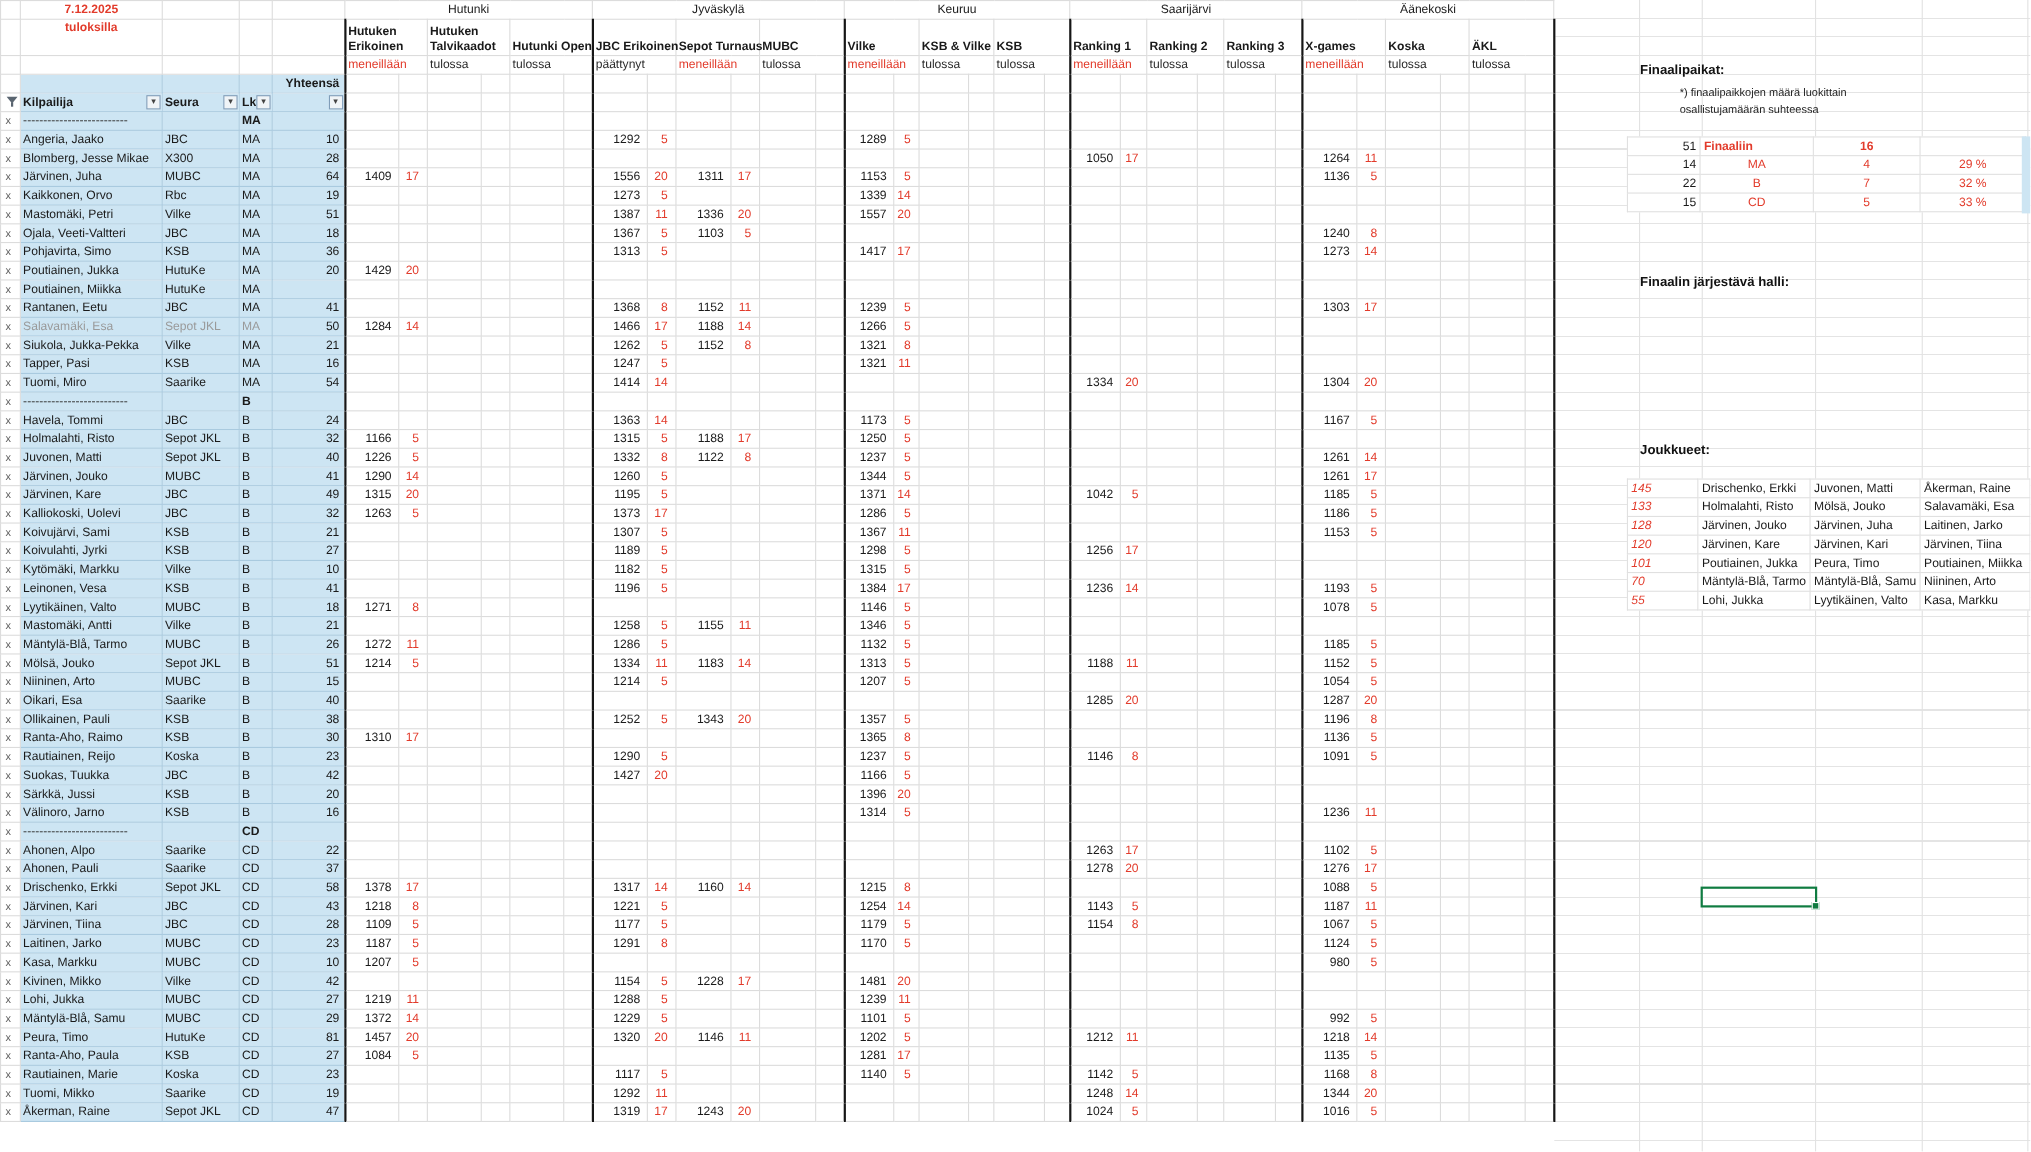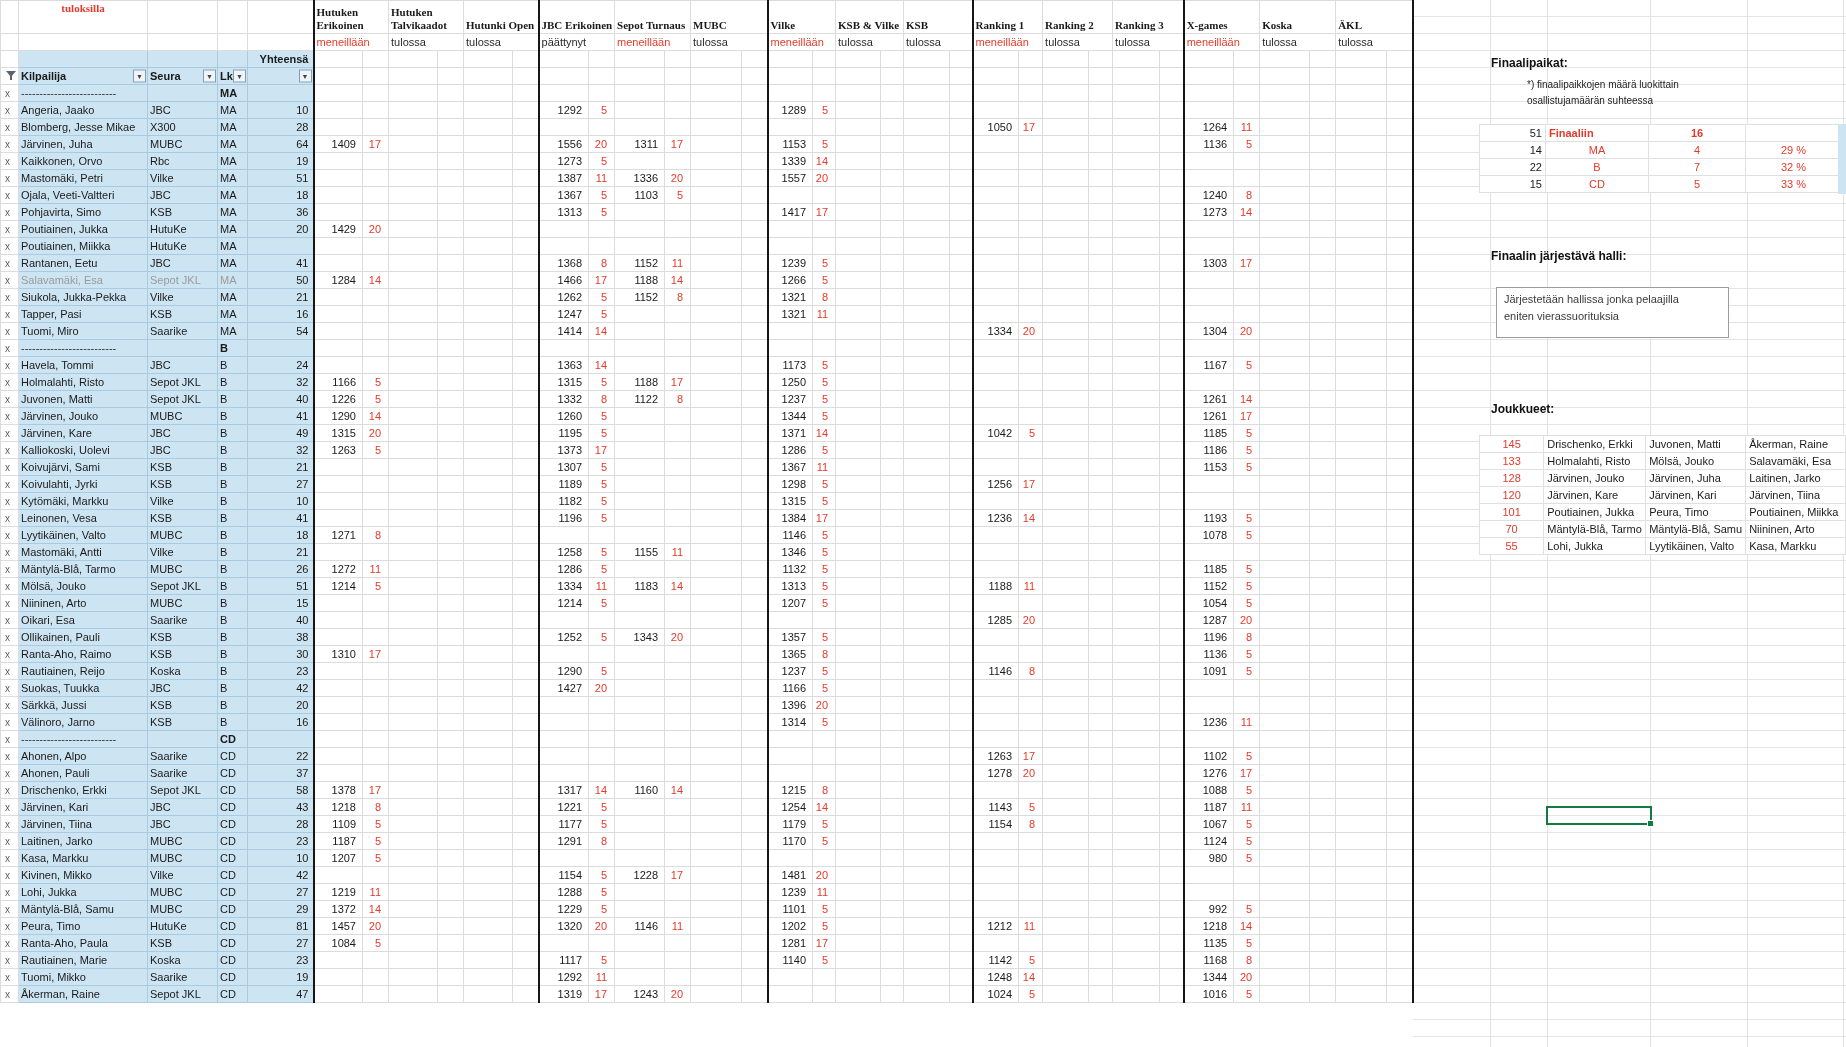--- a/index.html
+++ b/index.html
@@ -43,21 +43,21 @@
   .rp-note{position:absolute;font-size:10px;color:#222;line-height:16px;white-space:nowrap;margin-left:36px;}
   .ftab,.ttab{position:absolute;border-collapse:collapse;table-layout:fixed;background:#fff;}
   .ftab td,.ttab td{border:1px solid #e0e0e0;height:16px;line-height:15px;font-size:11px;padding:0 3px;
       white-space:nowrap;overflow:hidden;}
   .ftab td.cnt{text-align:right;color:#1a1a1a;}
   .ftab td.lbl{color:#e23b2b;text-align:center;}
   .ftab td.lbl.first{text-align:left;font-weight:bold;}
   .ftab td.plc{color:#e23b2b;text-align:center;}
   .ftab td.plc.first{font-weight:bold;}
   .ftab td.pct{color:#e23b2b;text-align:center;}
-  .ttab td.tpts{color:#e23b2b;text-align:center;}
+  .ttab td.tpts{color:#e23b2b;text-align:left;font-style:italic;}
   .ttab td.mem{color:#1a1a1a;}
   .tbox{position:absolute;left:1496px;top:287px;width:224px;height:46px;border:1px solid #9c9c9c;
       background:#fff;padding:3px 0 0 7px;font-size:11px;color:#3a3a3a;}
   .tbox div{line-height:17px;white-space:nowrap;}
   .gsel{position:absolute;left:1546px;top:806px;width:102px;height:15px;border:2px solid #107c41;background:transparent;}
   .gsel::after{content:"";position:absolute;right:-4px;bottom:-4px;width:5px;height:5px;background:#107c41;border:1px solid #fff;}
   .bstrip{position:absolute;left:1838px;top:124px;width:8px;height:70px;background:#cde5f3;}
 </style>
 </head>
 <body>
@@ -103,21 +103,33 @@
         <col style="width: 47px;">
         <col style="width: 24px;">
         <col style="width: 50px;">
         <col style="width: 26px;">
         <col style="width: 50px;">
         <col style="width: 26px;">
         <col style="width: 51px;">
         <col style="width: 26px;">
       </colgroup>
       <tbody>
-        <tr style="height: 33px; font-family: Liberation Serif, serif;">
+        <tr style="height: 16px;">
+          <td class="x"></td>
+          <td class="red">7.12.2025</td>
+          <td></td>
+          <td></td>
+          <td></td>
+          <td class="city" colspan="6">Hutunki</td>
+          <td class="city" colspan="6">Jyväskylä</td>
+          <td class="city" colspan="6">Keuruu</td>
+          <td class="city" colspan="6">Saarijärvi</td>
+          <td class="city" colspan="6">Äänekoski</td>
+        </tr>
+        <tr style="height: 33px;">
           <td class="x"></td>
           <td class="red top">tuloksilla</td>
           <td></td>
           <td></td>
           <td></td>
           <td class="tn gs" colspan="2">
             <div>Hutuken</div>
             <div>Erikoinen</div>
           </td>
           <td class="tn" colspan="2">
@@ -2301,24 +2313,20 @@
         <tr style="height: 16px;">
           <td class="cnt">15</td>
           <td class="lbl">CD</td>
           <td class="plc">5</td>
           <td class="pct">33 %</td>
         </tr>
       </tbody>
   </table>
 
   <div class="rp-h" style="left:1491px;top:248px">Finaalin järjestävä halli:</div>
-  <div class="tbox">
-    <div>Järjestetään hallissa jonka pelaajilla</div>
-    <div>eniten vierassuorituksia</div>
-  </div>
 
   <div class="rp-h" style="left:1491px;top:401px">Joukkueet:</div>
   <table class="ttab" style="left:1479px;top:435px">
     <colgroup>
         <col style="width:66px">
         <col style="width:102px">
         <col style="width:96px">
         <col style="width:100px">
       </colgroup>
     <tbody>

